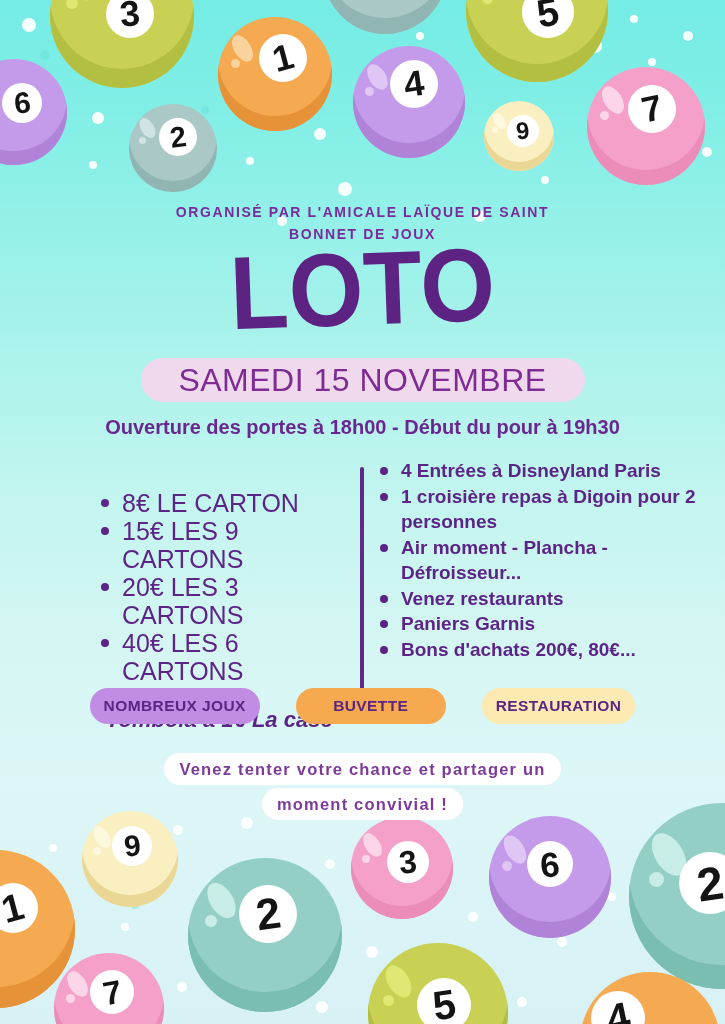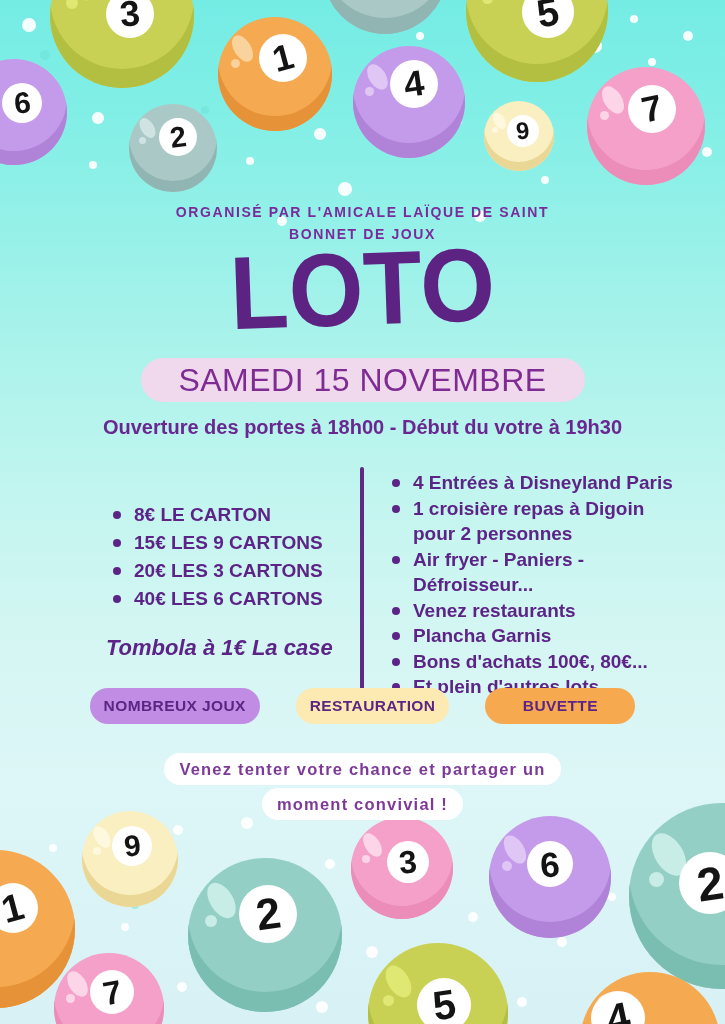--- a/index.html
+++ b/index.html
@@ -22,23 +22,23 @@
   .title{position:absolute;top:241px;left:0;right:0;margin:0;text-align:center;
     color:#5d2383;font-weight:900;font-size:96px;line-height:1;
     transform:rotate(-2deg) scaleY(1.08);}
   .date-pill{position:absolute;top:351px;left:50%;transform:translateX(-50%);
     width:444px;height:44px;background:#f0d9ec;border-radius:28px;
     display:flex;align-items:center;justify-content:center;
     color:#7e2c93;font-weight:400;font-size:32px;letter-spacing:0.5px;margin-top:7px;}
   .schedule{position:absolute;top:416px;left:0;right:0;text-align:center;
     color:#6b2790;font-weight:800;font-size:20px;}
 
-  ul{list-style:none;margin:12px;padding:0;}
+  ul{list-style:none;margin:0;padding:0;}
   .price-col{position:absolute;left:98px;top:489px;width:262px;color:#5c2487;}
-  .price-col li{position:relative;padding-left:24px;font-weight:700;font-size:19px;line-height:28px;}
+  .price-col li{position:relative;padding-left:24px;font-weight:400;font-size:25px;line-height:28px;}
   .price-col li::before{content:"";position:absolute;left:3px;top:10px;width:8px;height:8px;border-radius:50%;background:#5c2487;}
   .tombola{margin-top:22px;padding-left:8px;font-style:italic;font-weight:800;font-size:22px;color:#5c2487;}
   .divider{position:absolute;left:360px;top:467px;width:4px;height:233px;background:#5e2a84;border-radius:2px;}
   .prize-col{position:absolute;left:378px;top:458px;width:318px;color:#5c2487;}
   .prize-col li{position:relative;padding-left:23px;font-weight:800;font-size:19px;line-height:25.5px;}
   .prize-col li::before{content:"";position:absolute;left:2px;top:9px;width:8px;height:8px;border-radius:50%;background:#5c2487;}
 
   .badges{position:absolute;top:688px;left:0;right:0;display:flex;justify-content:center;gap:36px;}
   .badge{height:36px;border-radius:18px;display:flex;align-items:center;justify-content:center;
     font-weight:800;font-size:15.5px;letter-spacing:0.4px;color:#5c2483;padding:0 14px;box-sizing:border-box;}
@@ -219,50 +219,49 @@
         <div>ORGANISÉ PAR L'AMICALE LAÏQUE DE SAINT</div>
         <div>BONNET DE JOUX</div>
       </div>
 
       <h1 class="title">LOTO</h1>
 
       <div class="date-pill">
         <span>SAMEDI 15 NOVEMBRE</span>
       </div>
 
-      <div class="schedule">Ouverture des portes à 18h00 - Début du votre à 19h30</div>
+      <div class="schedule">Ouverture des portes à 18h00 - Début du pour à 19h30</div>
 
       <div class="price-col">
         <ul id="price-list">
             <li>8€ LE CARTON</li>
             <li>15€ LES 9 CARTONS</li>
             <li>20€ LES 3 CARTONS</li>
             <li>40€ LES 6 CARTONS</li>
           </ul>
         <div class="tombola">Tombola à 1€ La case</div>
       </div>
 
       <div class="divider"></div>
 
       <div class="prize-col">
         <ul id="prize-list">
             <li>4 Entrées à Disneyland Paris</li>
             <li>1 croisière repas à Digoin pour 2 personnes</li>
-            <li>Air fryer - Paniers - Défroisseur...</li>
+            <li>Air moment - Plancha - Défroisseur...</li>
             <li>Venez restaurants</li>
-            <li>Plancha Garnis</li>
-            <li>Bons d'achats 100€, 80€...</li>
-            <li>Et plein d'autres lots...</li>
+            <li>Paniers Garnis</li>
+            <li>Bons d'achats 200€, 80€...</li>
           </ul>
       </div>
 
       <div class="badges" id="badge-row">
           <div class="badge" style="background: rgb(193, 140, 228); min-width: 165px;">NOMBREUX JOUX</div>
+          <div class="badge" style="background: rgb(246, 169, 78); min-width: 150px;">BUVETTE</div>
           <div class="badge" style="background: rgb(253, 234, 178); min-width: 146px;">RESTAURATION</div>
-          <div class="badge" style="background: rgb(246, 169, 78); min-width: 150px;">BUVETTE</div>
         </div>
 
       <div class="message">
         <div class="inner">
           <span>Venez tenter votre chance et partager un moment convivial !</span>
         </div>
       </div>
 
     </div>
   </div>

